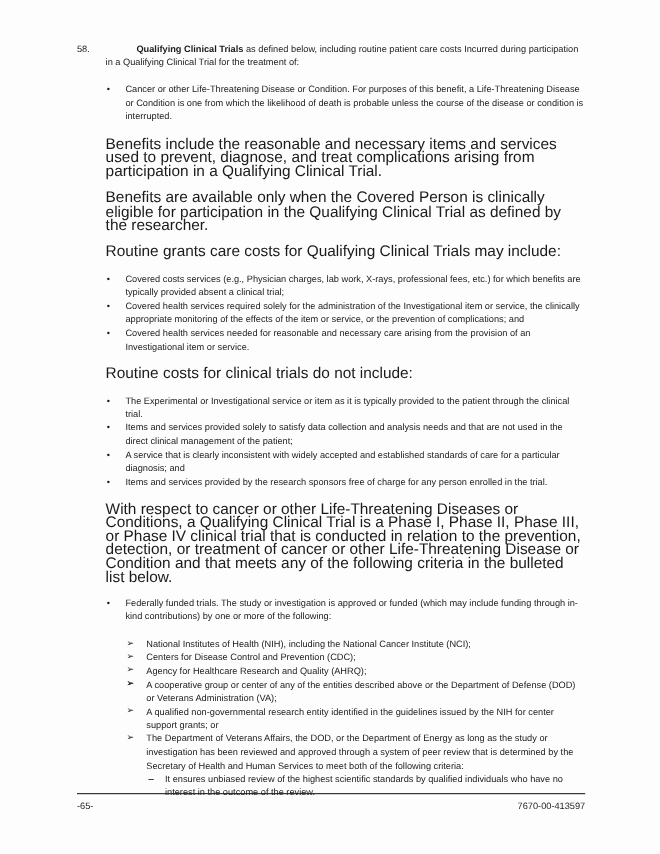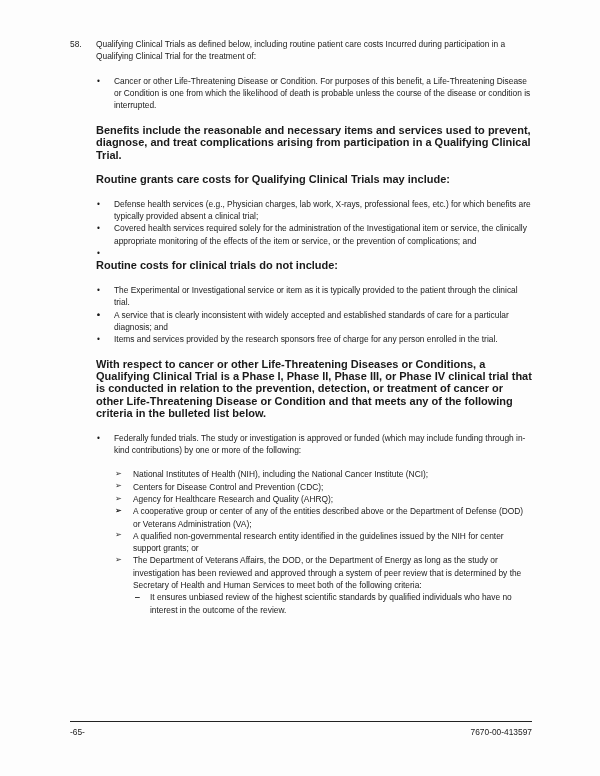--- a/index.html
+++ b/index.html
@@ -46,30 +46,30 @@
     left: 0;
     top: 0;
     font-size: 8.4px;
     line-height: 12.3px;
   }
   .clause-body {
     font-size: 8.4px;
     line-height: 12.3px;
   }
   .bold {
-    font-weight: normal;
+    font-weight: bold;
+    margin-left: 28px;
   }
 
   
   .para {
-    font-size: 11px;
+    font-size: 14px;
     line-height: 12.3px;
     margin-top: 12.3px;
     padding-left: 26px;
-    font-weight: bold;
   }
 
   
   .blist {
     margin: 0;
     padding: 0;
     list-style: none;
   }
   .blist.gap {
     margin-top: 12.3px;
@@ -181,46 +181,49 @@
 
     <ul class="blist spaced">
       <li>
         <span class="mk">•</span>
         <span>Cancer or other Life-Threatening Disease or Condition.  For purposes of this benefit, a Life-Threatening Disease or Condition is one from which the likelihood of death is probable unless the course of the disease or condition is interrupted.</span>
       </li>
     </ul>
 
     <div class="para">Benefits include the reasonable and necessary items and services used to prevent, diagnose, and treat complications arising from participation in a Qualifying Clinical Trial.</div>
 
+    <div class="para">Benefits are available only when the Covered Person is clinically eligible for participation in the Qualifying Clinical Trial as defined by the researcher.</div>
 
     <div class="para">Routine grants care costs for Qualifying Clinical Trials may include:</div>
 
     <ul class="blist gap">
       <li>
         <span class="mk">•</span>
-        <span>Defense health services (e.g., Physician charges, lab work, X-rays, professional fees, etc.) for which benefits are typically provided absent a clinical trial;</span>
+        <span>Covered costs services (e.g., Physician charges, lab work, X-rays, professional fees, etc.) for which benefits are typically provided absent a clinical trial;</span>
       </li>
       <li>
         <span class="mk">•</span>
         <span>Covered health services required solely for the administration of the Investigational item or service, the clinically appropriate monitoring of the effects of the item or service, or the prevention of complications; and</span>
       </li>
       <li>
         <span class="mk">•</span>
+        <span>Covered health services needed for reasonable and necessary care arising from the provision of an Investigational item or service.</span>
       </li>
     </ul>
 
     <div class="para">Routine costs for clinical trials do not include:</div>
 
     <ul class="blist gap">
       <li>
         <span class="mk">•</span>
         <span>The Experimental or Investigational service or item as it is typically provided to the patient through the clinical trial.</span>
       </li>
       <li>
         <span class="mk">•</span>
+        <span>Items and services provided solely to satisfy data collection and analysis needs and that are not used in the direct clinical management of the patient;</span>
       </li>
       <li>
         <span class="mk">•</span>
         <span>A service that is clearly inconsistent with widely accepted and established standards of care for a particular diagnosis; and</span>
       </li>
       <li>
         <span class="mk">•</span>
         <span>Items and services provided by the research sponsors free of charge for any person enrolled in the trial.</span>
       </li>
     </ul>

